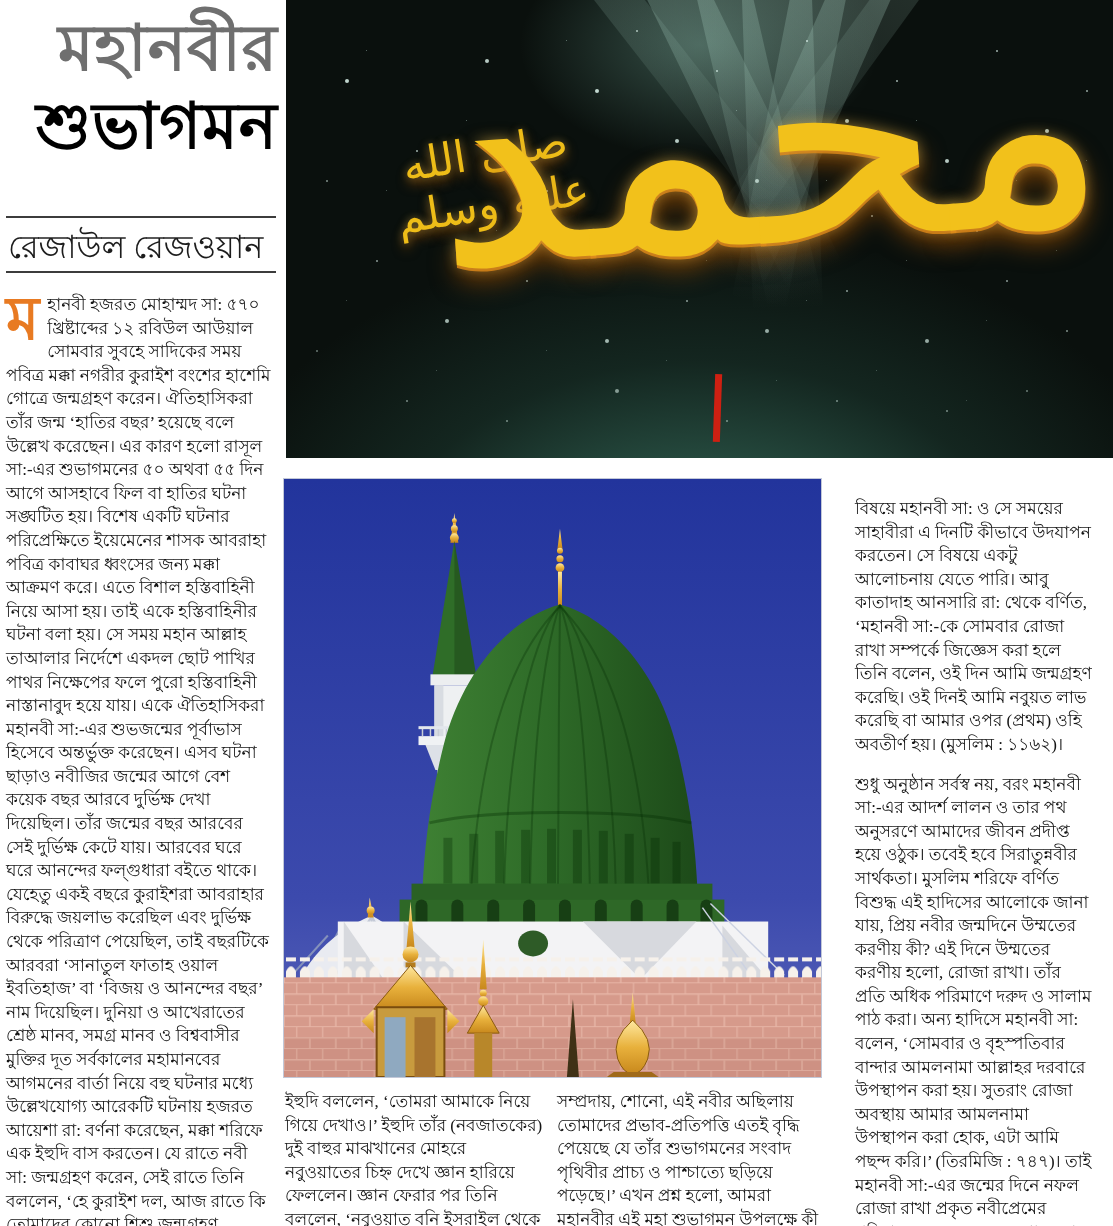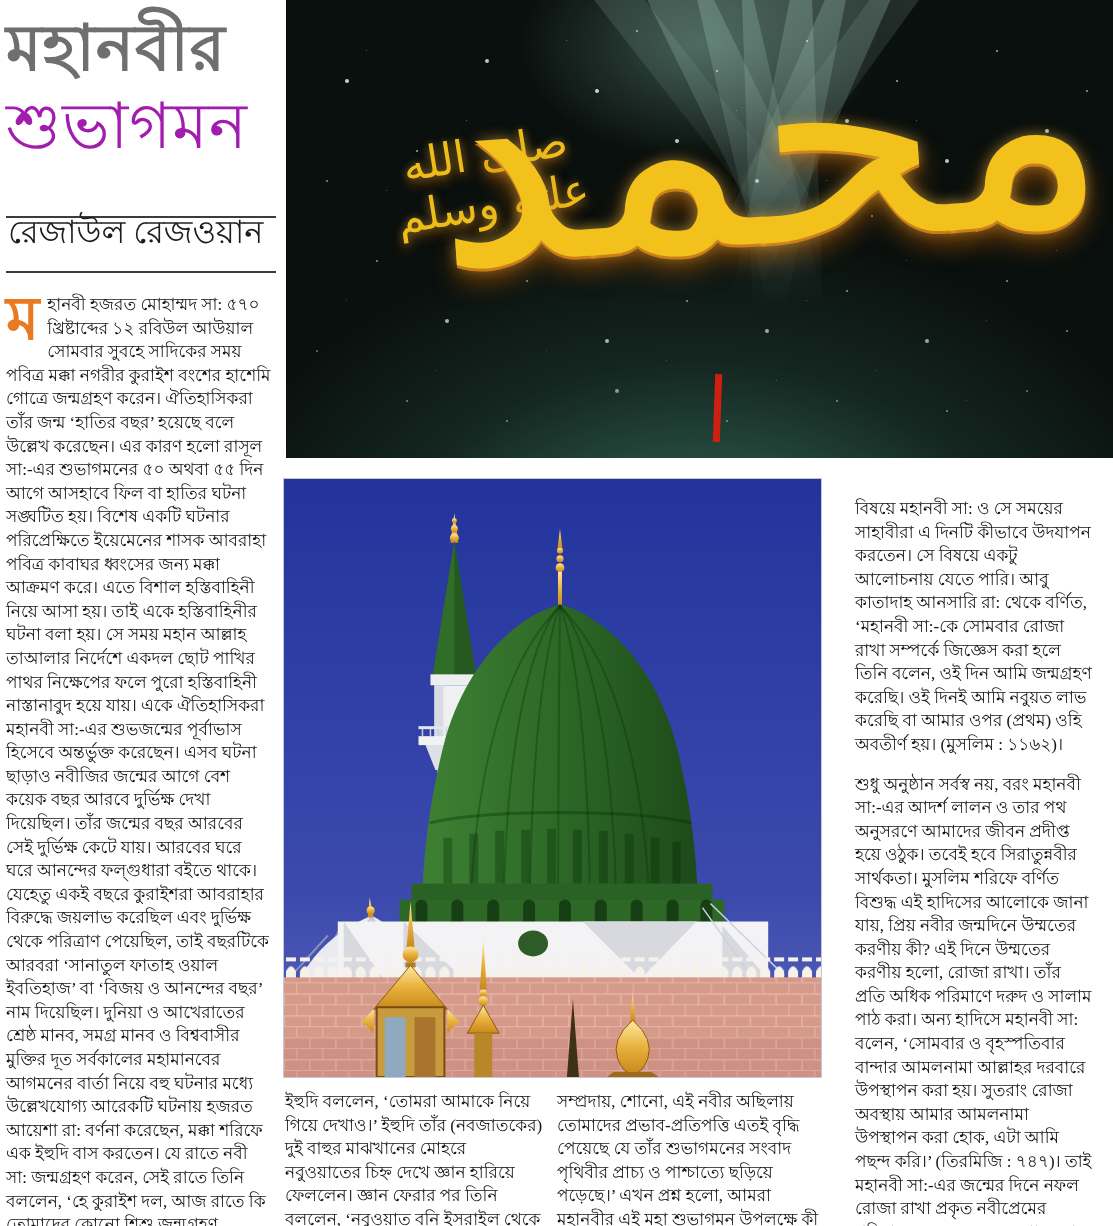--- a/index.html
+++ b/index.html
@@ -1,26 +1,26 @@
 <!DOCTYPE html>
 <html><head>
 <meta charset="utf-8">
 <style>
   html,body{margin:0;padding:0;background:#ffffff;}
   .page{position:relative;width:1113px;height:1226px;background:#ffffff;overflow:hidden;
         font-family:"Liberation Serif", serif;}
 
   
-  .masthead{position:absolute;left:6px;top:6px;width:272px;}
+  .masthead{position:absolute;left:6px;top:6px;width:272px;text-align:right;}
   .hl1{font-size:64px;font-weight:bold;color:#6f6f6f;line-height:1.35;letter-spacing:1px;}
-  .hl2{font-size:64px;font-weight:normal;color:#a21caf;line-height:1.1;letter-spacing:1px;}
+  .hl2{font-size:64px;font-weight:bold;color:#000000;line-height:1.1;letter-spacing:1px;}
   .mast-rule{position:absolute;left:6px;width:270px;border-top:2px solid #3c3c3c;}
   .rule-top{top:216px;}
   .rule-bottom{top:271px;}
-  .author{position:absolute;left:8px;top:208px;width:268px;font-size:32px;color:#1c1c1c;line-height:48px;}
+  .author{position:absolute;left:8px;top:223px;width:268px;font-size:32px;color:#1c1c1c;line-height:48px;}
 
   
   .bodytext{font-size:17px;line-height:23.6px;color:#141414;text-align:left;}
   .col1{position:absolute;left:6px;top:293px;width:266px;}
   .col2{position:absolute;left:285px;top:1090px;width:260px;}
   .col3{position:absolute;left:557px;top:1090px;width:266px;}
   .col4{position:absolute;left:839px;top:481px;width:272px;}
   .col4 p{margin:16px;}
   .dropcap{float:left;font-size:60px;line-height:46px;font-weight:bold;color:#e87a22;
            margin:3px 8px 0 0;}

